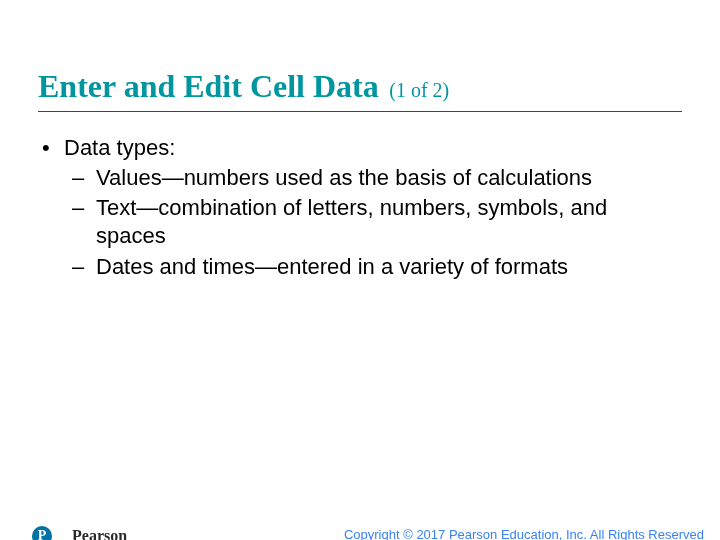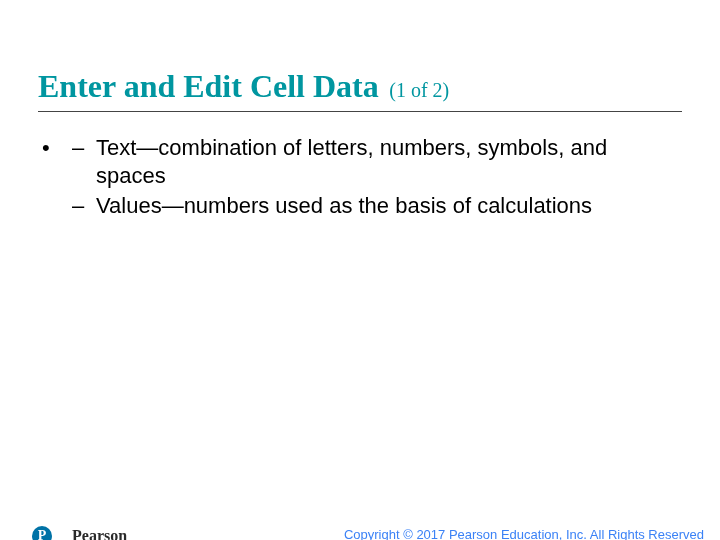--- a/index.html
+++ b/index.html
@@ -121,23 +121,25 @@
 
 <div class="slide">
 
   <div class="title-wrap">
     <span class="title">Enter and Edit Cell Data</span>
     <span class="title-suffix">(1 of 2)</span>
   </div>
 
   <ul class="top">
     <li>
+      <span>Data types:</span>
       <ul class="sub">
+        <li><span>Values—numbers used as the basis of calculations</span></li>
         <li><span>Text—combination of letters, numbers, symbols, and spaces</span></li>
-        <li><span>Values—numbers used as the basis of calculations</span></li>
+        <li><span>Dates and times—entered in a variety of formats</span></li>
       </ul>
     </li>
   </ul>
 
   <div class="brand">
     <div class="brand-icon"></div>
     <span class="brand-text">Pearson</span>
   </div>
 
   <div class="footer">Copyright © 2017 Pearson Education, Inc. All Rights Reserved</div>

